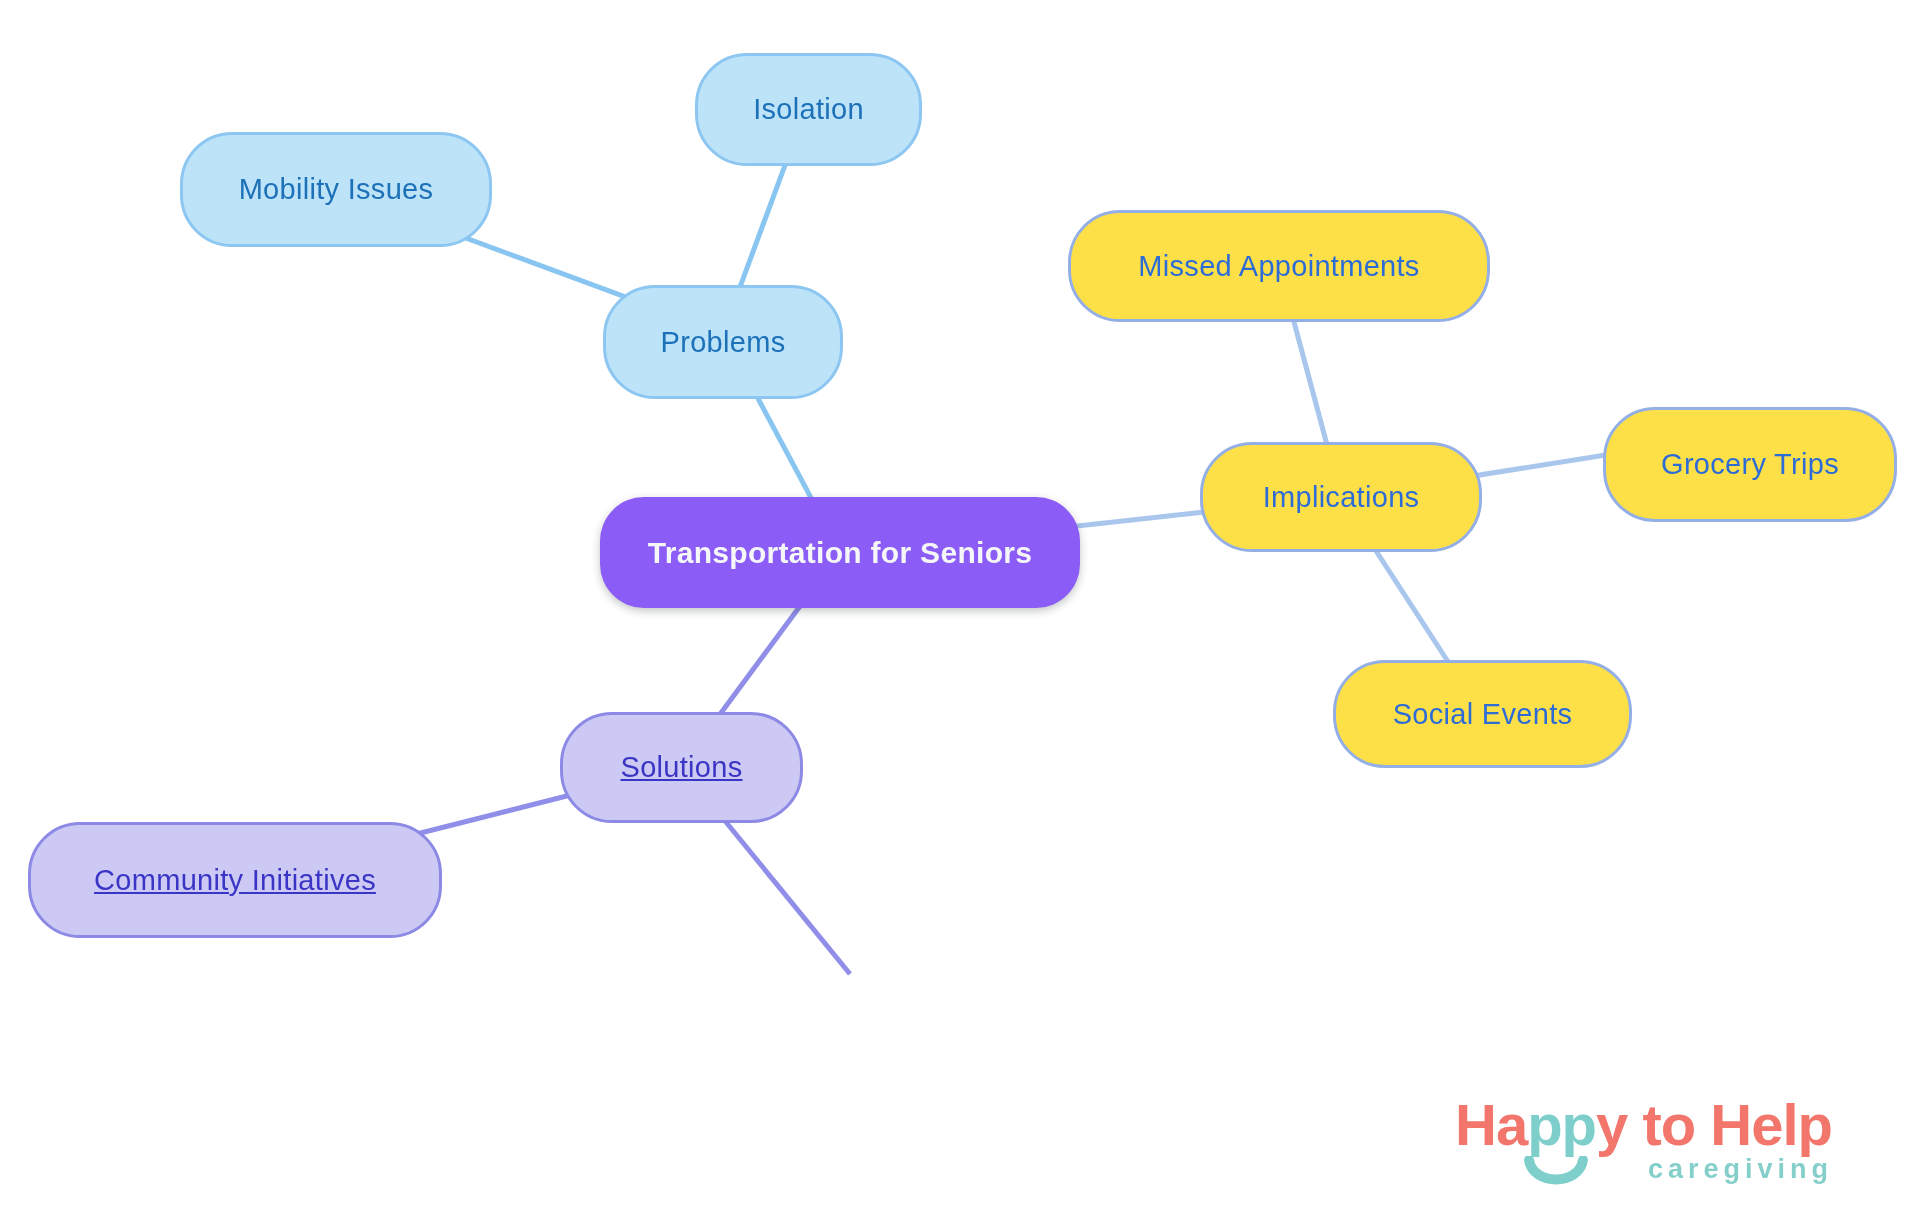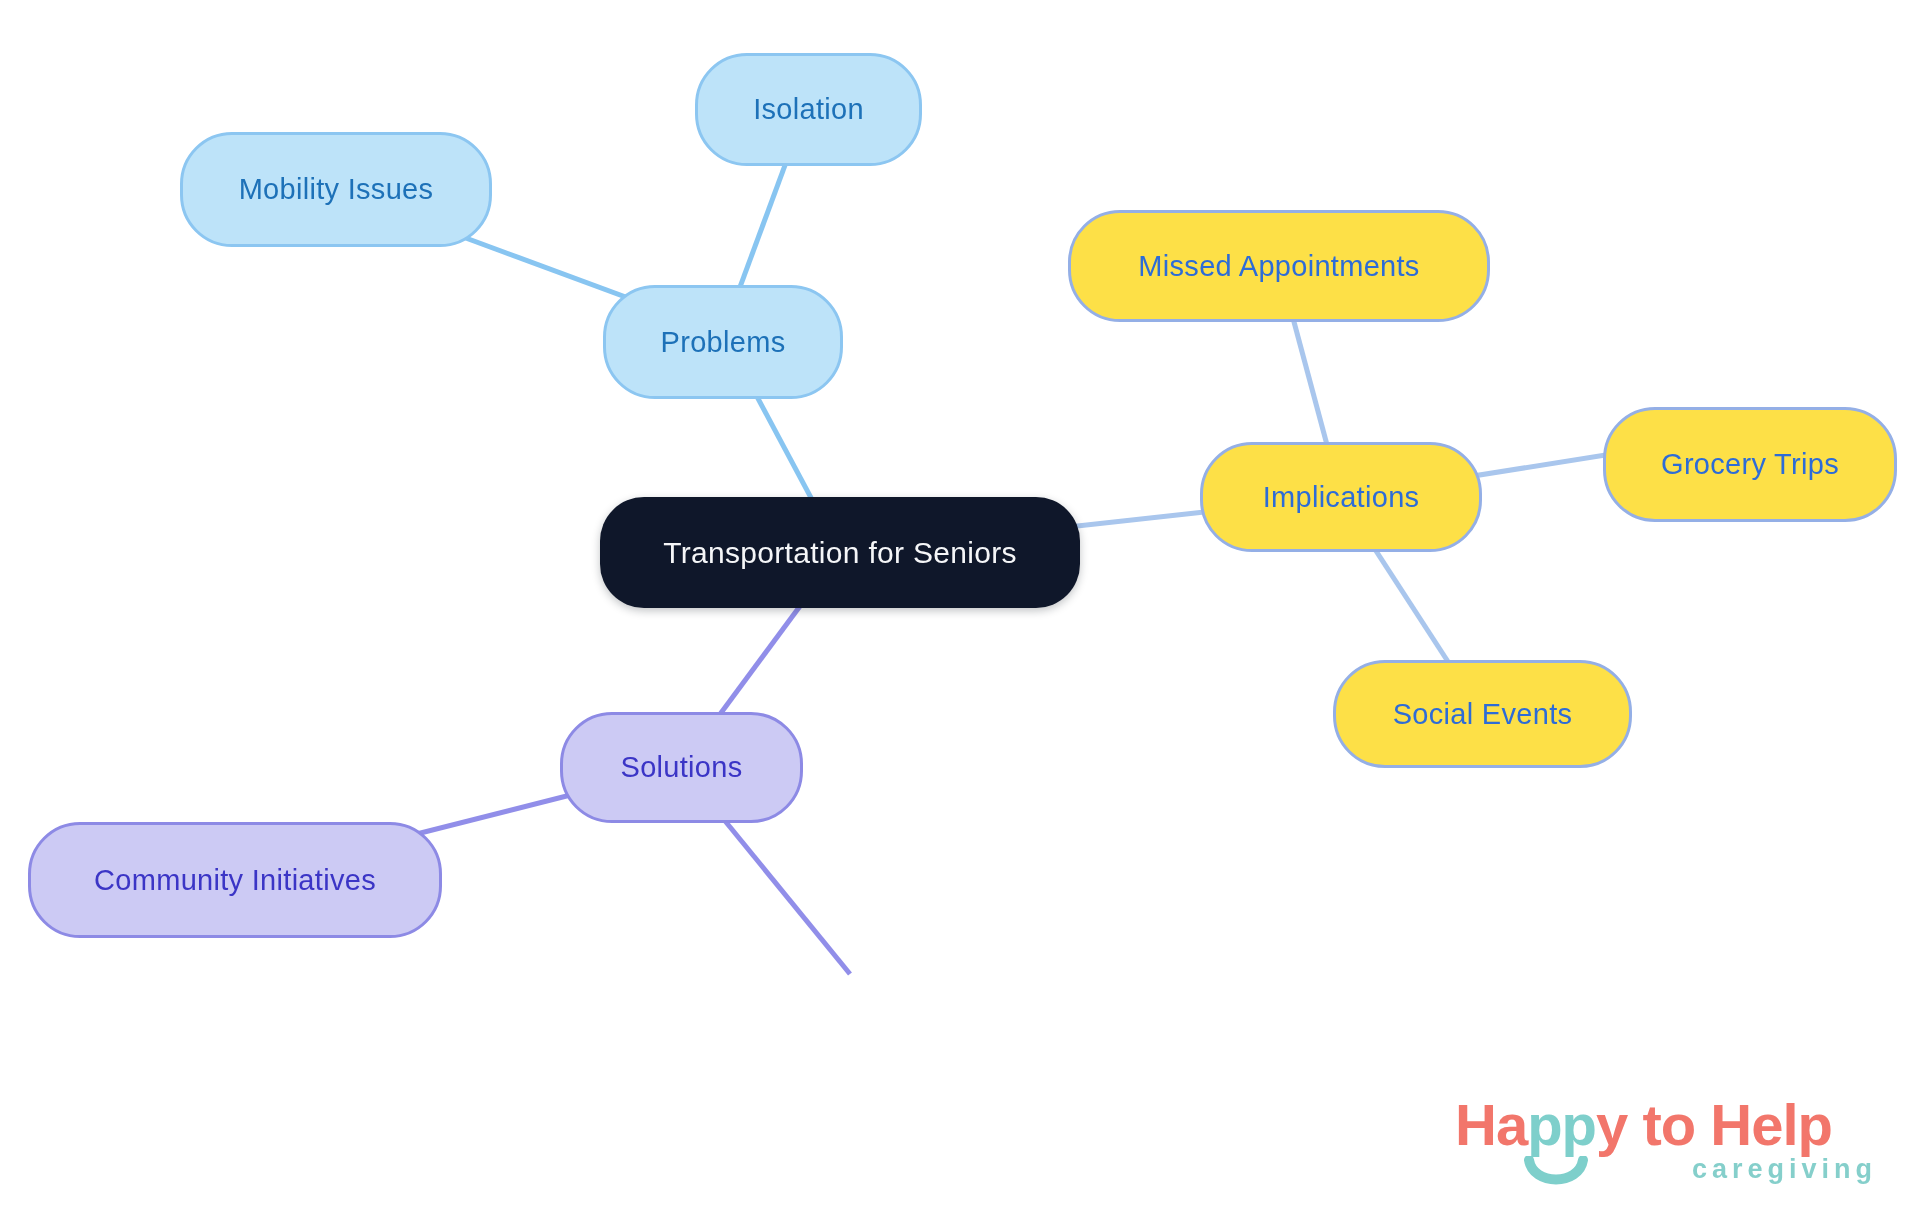--- a/index.html
+++ b/index.html
@@ -26,40 +26,42 @@
     align-items: center;
     justify-content: center;
     box-sizing: border-box;
     border-radius: 52px;
     font-size: 29px;
     letter-spacing: 0.3px;
     white-space: nowrap;
     cursor: pointer;
   }
   .node.central {
-    background: #0f172a;
+    background: #8b5cf6;
     color: #F5F6F8;
     border-radius: 44px;
     font-size: 30px;
     box-shadow: 0 3px 8px rgba(16, 22, 31, 0.25);
+    font-weight: bold;
   }
   .node.blue {
     background: #BDE3F9;
     border: 3px solid #8CC6F1;
     color: #1D71B8;
   }
   .node.steel {
     background: #fde047;
     border: 3px solid #94AFE6;
     color: #2D6CD7;
   }
   .node.purple {
     background: #CCCAF4;
     border: 3px solid #8D8AE5;
     color: #3B35C6;
+    text-decoration: underline;
   }
   
   #node-central      { left: 600px;  top: 497px; width: 480px; height: 111px; }
   #node-problems     { left: 603px;  top: 285px; width: 240px; height: 114px; }
   #node-isolation    { left: 695px;  top: 53px;  width: 227px; height: 113px; justify-content: center; }
   #node-mobility     { left: 180px;  top: 132px; width: 312px; height: 115px; }
   #node-implications { left: 1200px; top: 442px; width: 282px; height: 110px; }
   #node-missed       { left: 1068px; top: 210px; width: 422px; height: 112px; }
   #node-grocery      { left: 1603px; top: 375px; width: 294px; height: 115px; margin-top: 32px; }
   #node-social       { left: 1333px; top: 660px; width: 299px; height: 108px; }
@@ -86,26 +88,25 @@
   .lw-teal  { color: #7ECFCB; }
   .logo-smile {
     position: absolute;
     left: 68px; top: 60px;
     width: 66px; height: 40px;
   }
   .logo-tagline {
     position: absolute;
     left: 193px; top: 58px;
     width: 225px;
-    text-align: center;
+    text-align: left;
     font-size: 27px;
     font-weight: bold;
     letter-spacing: 5px;
     color: #85CFCB;
-    margin-left: 24px;
   }
 </style>
 </head>
 <body>
 
 <div class="canvas">
 
   <svg class="edges" viewBox="0 0 1920 1215" xmlns="http://www.w3.org/2000/svg">
 
     <line x1="840" y1="552" x2="723" y2="333" stroke="#88C5F1" stroke-width="5"></line>

